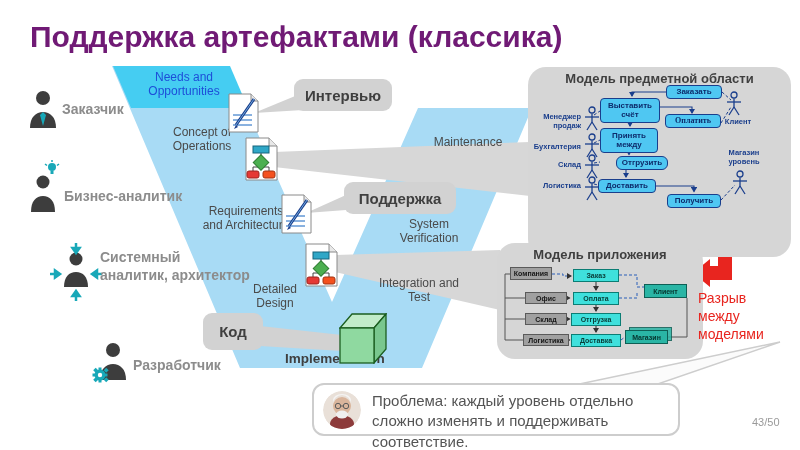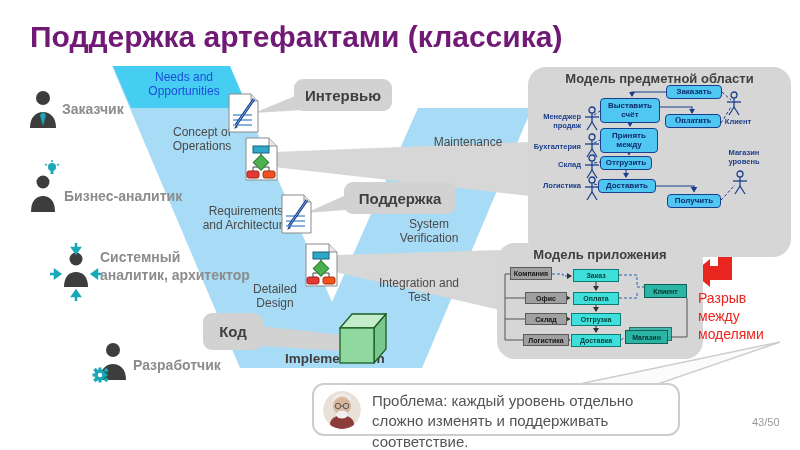--- a/index.html
+++ b/index.html
@@ -280,21 +280,21 @@
     <div class="uml-actor-label" style="left:0px;top:76px;width:53px;">Бухгалтерия</div>
     <div class="uml-actor-label" style="left:0px;top:94px;width:53px;">Склад</div>
     <div class="uml-actor-label" style="left:0px;top:115px;width:53px;">Логистика</div>
     <div class="uml-actor-label center" style="left:190px;top:51px;width:40px;">Клиент</div>
     <div class="uml-actor-label center" style="left:186px;top:82px;width:60px;">Магазин уровень</div>
 
     <div class="uml-btn" style="left:138px;top:18px;width:56px;height:14px;">Заказать</div>
     <div class="uml-btn" style="left:72px;top:31px;width:60px;height:25px;">Выставить счёт</div>
     <div class="uml-btn" style="left:137px;top:47px;width:56px;height:14px;font-family:Liberation Serif, serif;">Оплатить</div>
     <div class="uml-btn" style="left:72px;top:61px;width:58px;height:25px;">Принять между</div>
-    <div class="uml-btn" style="left:72px;top:89px;width:52px;height:14px;">Отгрузить</div>
+    <div class="uml-btn" style="left:88px;top:89px;width:52px;height:14px;border-radius:6px;">Отгрузить</div>
     <div class="uml-btn" style="left:70px;top:112px;width:58px;height:14px;">Доставить</div>
     <div class="uml-btn" style="left:139px;top:127px;width:54px;height:14px;">Получить</div>
   </div>
 
   <div class="model-box" style="left:497px;top:243px;width:206px;height:116px;">
     <div class="model-title">Модель приложения</div>
     <svg class="abs" style="left:0;top:0;" width="206" height="116" viewBox="0 0 206 116">
       <defs>
         <marker id="ga" markerWidth="6" markerHeight="6" refX="4" refY="3" orient="auto">
           <path d="M0,0 L5,3 L0,6 Z" fill="#333"></path>

